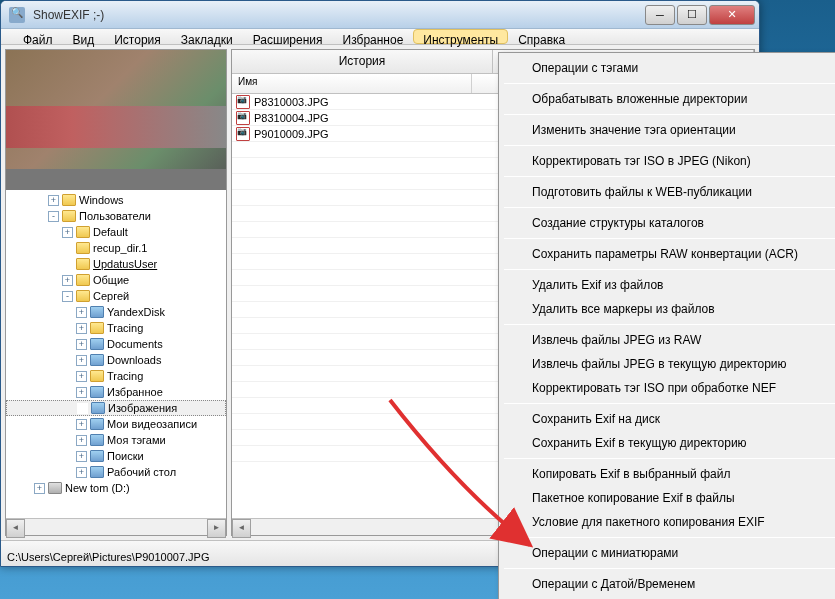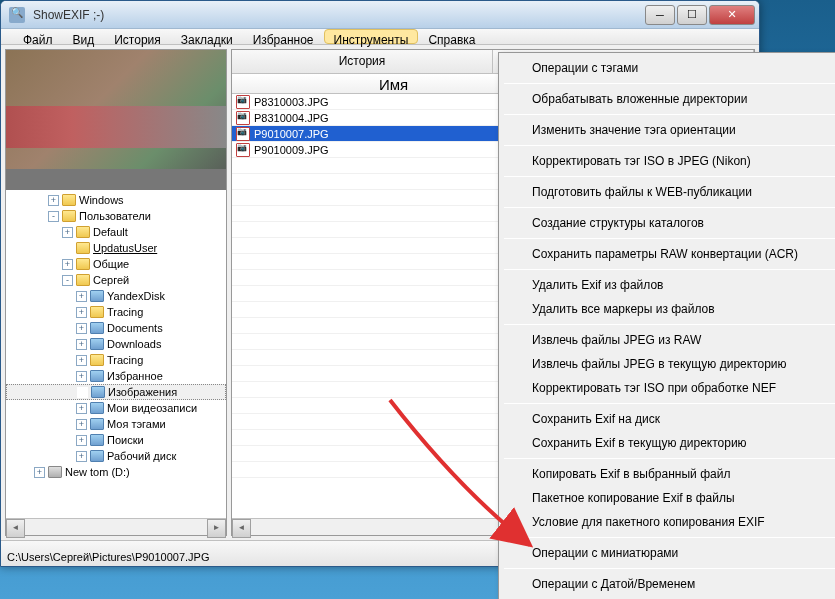--- a/index.html
+++ b/index.html
@@ -26,21 +26,21 @@
 .tree-row { display: flex; align-items: center; height: 16px; white-space: nowrap; cursor: pointer; }
 .tree-row.sel { background: #f0f0f0; border: 1px dotted #888; }
 .expander { width: 11px; height: 11px; border: 1px solid #8ba8c4; font-size: 9px; line-height: 9px; text-align: center; margin-right: 3px; color: #4a6a8a; background: #fff; }
 .expander.empty { border: none; }
 .folder-icon { width: 14px; height: 12px; background: linear-gradient(180deg, #ffe890, #f0c850); border-radius: 1px; margin-right: 3px; border: 1px solid #d0a030; }
 .folder-icon.special { background: linear-gradient(180deg, #a0d0f0, #70a0d0); border-color: #5080b0; }
 .folder-icon.disk { background: linear-gradient(180deg, #e0e0e0, #b0b0b0); border-color: #888; }
 .right-panel { flex: 1; display: flex; flex-direction: column; border: 1px solid #999; background: #fff; }
 .tabs { height: 24px; display: flex; background: linear-gradient(180deg, #f8f8f8, #e8e8e8); border-bottom: 1px solid #c0c0c0; font-size: 12px; }
 .tab { flex: 1; text-align: center; padding: 4px; border-right: 1px solid #c0c0c0; cursor: pointer; }
-.list-header { height: 20px; background: linear-gradient(180deg, #fff, #f0f0f0); border-bottom: 1px solid #c0c0c0; display: flex; font-size: 15px; justify-content: center; }
+.list-header { height: 20px; background: linear-gradient(180deg, #fff, #f0f0f0); border-bottom: 1px solid #c0c0c0; display: flex; font-size: 10px; }
 .list-col { padding: 2px 6px; border-right: 1px solid #d0d0d0; }
 .file-list { flex: 1; font-size: 11px; overflow: hidden; }
 .file-row { display: flex; align-items: center; height: 16px; padding-left: 4px; cursor: pointer; border-bottom: 1px solid #f0f0f0; }
 .file-row.sel { background: #2060d0; color: #fff; }
 .file-icon { width: 14px; height: 14px; margin-right: 4px; position: relative; }
 .file-icon::before { content:""; position:absolute; inset:0; background:#fff; border:1px solid #c04040; border-radius:1px; }
 .file-icon::after { content:"📷"; font-size:8px; position:absolute; top:0; left:1px; }
 .empty-rows { height: 16px; border-bottom: 1px solid #f0f0f0; }
 .hscroll { height: 17px; background: #f0f0f0; border-top: 1px solid #c0c0c0; position: relative; }
 .hscroll::before, .hscroll::after { content:"◄"; position:absolute; top:0; width:17px; height:17px; background:linear-gradient(180deg,#f0f0f0,#d0d0d0); border:1px solid #a0a0a0; font-size:8px; text-align:center; line-height:15px; color:#666; }
@@ -67,20 +67,21 @@
       <div class="win-btn win-max">☐</div>
       <div class="win-btn win-close">✕</div>
     </div>
   </div>
 
   <div class="menubar" id="menubar">
       <div class="menu-item">Файл</div>
       <div class="menu-item">Вид</div>
       <div class="menu-item">История</div>
       <div class="menu-item">Закладки</div>
+      <div class="menu-item">Расширения</div>
       <div class="menu-item">Избранное</div>
       <div class="menu-item active">Инструменты</div>
       <div class="menu-item">Справка</div>
     </div>
 
   <div class="content">
     <div class="left-panel">
       <div class="preview"></div>
       <div class="tree" id="tree">
           <div class="tree-row" style="padding-left: 42px;">
@@ -91,20 +92,25 @@
           <div class="tree-row" style="padding-left: 42px;">
             <div class="expander">-</div>
             <div class="folder-icon "></div>
             <span>Пользователи</span>
           </div>
           <div class="tree-row" style="padding-left: 56px;">
             <div class="expander">+</div>
             <div class="folder-icon "></div>
             <span>Default</span>
           </div>
+          <div class="tree-row" style="padding-left: 56px;">
+            <div class="expander empty"> </div>
+            <div class="folder-icon "></div>
+            <span>recup_dir.1</span>
+          </div>
           <div class="tree-row" style="padding-left: 56px; text-decoration: underline;">
             <div class="expander empty"> </div>
             <div class="folder-icon "></div>
             <span>UpdatusUser</span>
           </div>
           <div class="tree-row" style="padding-left: 56px;">
             <div class="expander">+</div>
             <div class="folder-icon "></div>
             <span>Общие</span>
           </div>
@@ -159,21 +165,21 @@
             <span>Моя тэгами</span>
           </div>
           <div class="tree-row" style="padding-left: 70px;">
             <div class="expander">+</div>
             <div class="folder-icon special"></div>
             <span>Поиски</span>
           </div>
           <div class="tree-row" style="padding-left: 70px;">
             <div class="expander">+</div>
             <div class="folder-icon special"></div>
-            <span>Рабочий диск</span>
+            <span>Рабочий стол</span>
           </div>
           <div class="tree-row" style="padding-left: 28px;">
             <div class="expander">+</div>
             <div class="folder-icon disk"></div>
             <span>New tom (D:)</span>
           </div>
         </div>
       <div class="hscroll"></div>
     </div>
     <div class="right-panel">
@@ -186,24 +192,20 @@
       </div>
       <div class="file-list" id="filelist">
           <div class="file-row">
             <div class="file-icon"></div>
             <span>P8310003.JPG</span>
           </div>
           <div class="file-row">
             <div class="file-icon"></div>
             <span>P8310004.JPG</span>
           </div>
-          <div class="file-row sel">
-            <div class="file-icon"></div>
-            <span>P9010007.JPG</span>
-          </div>
           <div class="file-row">
             <div class="file-icon"></div>
             <span>P9010009.JPG</span>
           </div>
           <div class="empty-rows"></div>
           <div class="empty-rows"></div>
           <div class="empty-rows"></div>
           <div class="empty-rows"></div>
           <div class="empty-rows"></div>
           <div class="empty-rows"></div>

